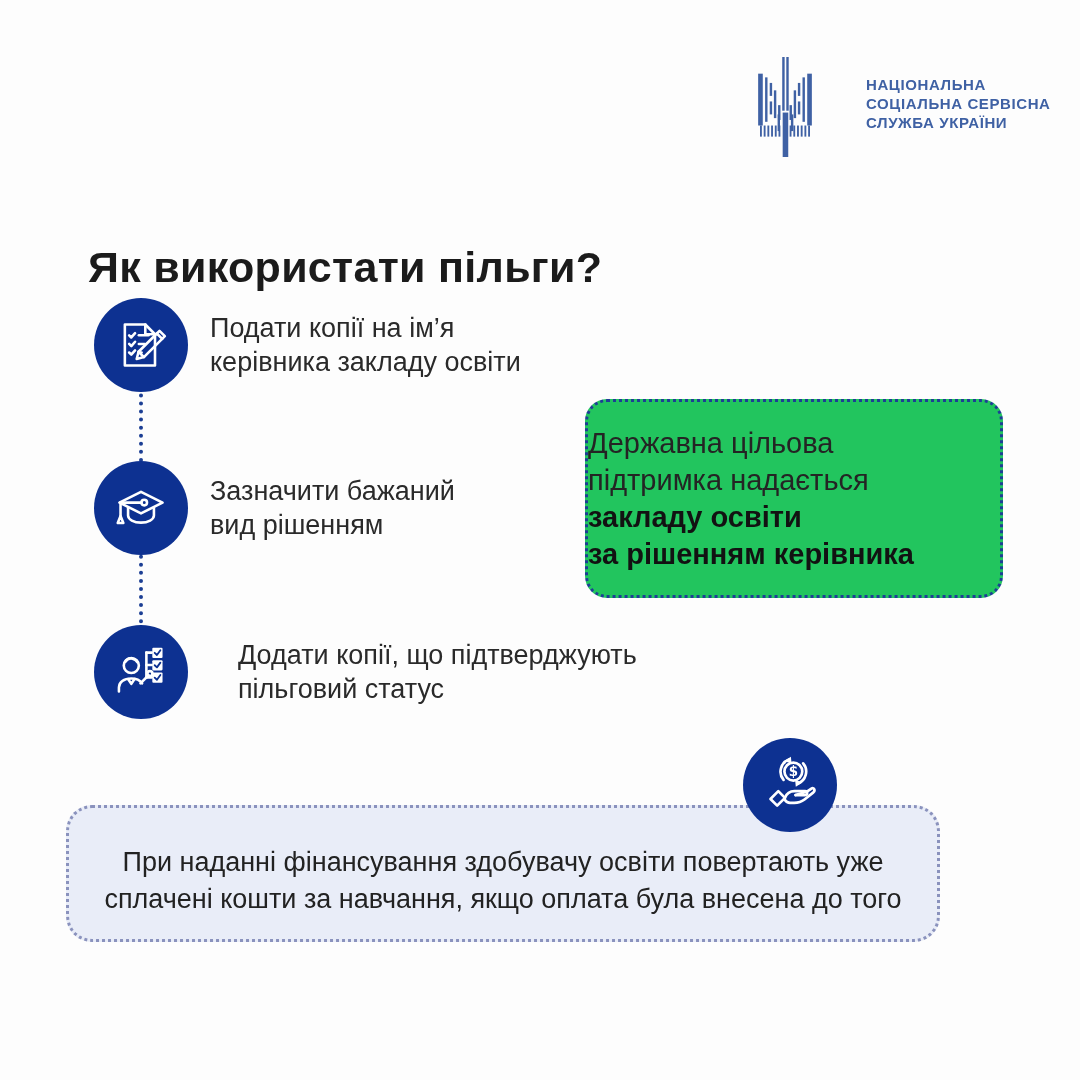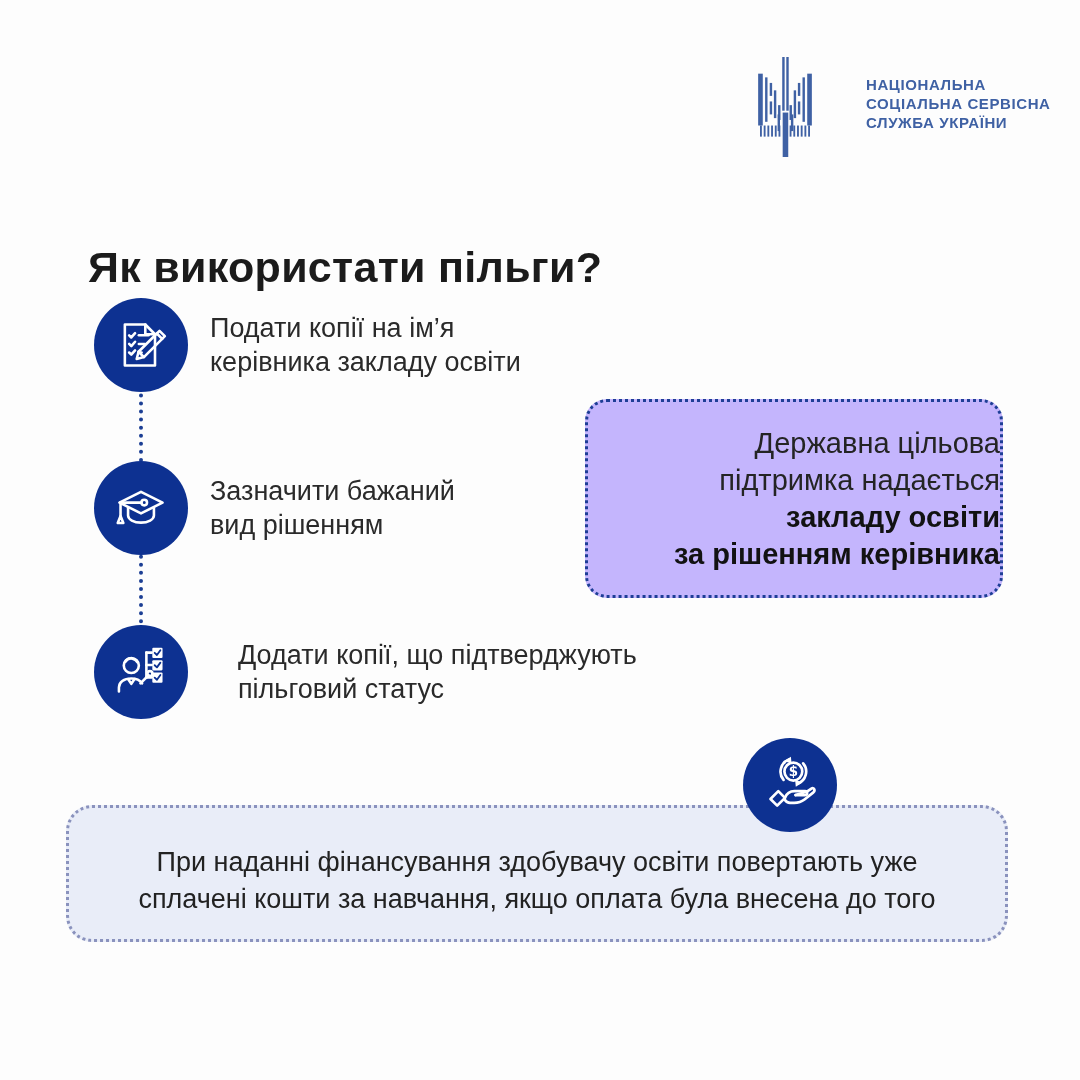--- a/index.html
+++ b/index.html
@@ -22,27 +22,27 @@
     border-left:4px dotted #1c3f94;z-index:0;}
   .step-circle{position:absolute;left:94px;width:94px;height:94px;border-radius:50%;
     background:#0d3191;z-index:1;display:flex;align-items:center;justify-content:center;}
   .step-circle svg{width:56px;height:56px;}
   .c1{top:298px;} .c2{top:461px;} .c3{top:625px;}
   .step-text{position:absolute;left:210px;font-size:27px;line-height:34px;color:#2a2a2a;}
   .t1{top:311px;} .t2{top:474px;} .t3{top:638px;margin-left:28px;}
   .step-text span{display:block;}
   
   .note-box{position:absolute;left:585px;top:399px;width:412px;height:193px;
-    border:3px dotted #1e3e96;border-radius:22px;background:#c4b5fd;
-    display:flex;flex-direction:column;justify-content:center;text-align:right;
+    border:3px dotted #1e3e96;border-radius:22px;background:#22c55e;
+    display:flex;flex-direction:column;justify-content:center;text-align:left;
     font-size:29px;line-height:37px;color:#242424;}
   .note-box span{display:block;}
   .note-box .bold{font-weight:bold;color:#121212;}
   
-  .bottom-box{position:absolute;left:66px;top:805px;width:942px;height:137px;
+  .bottom-box{position:absolute;left:66px;top:805px;width:874px;height:137px;
     background:#e9edf8;border:3px dotted #8a92bd;border-radius:26px;
     display:flex;flex-direction:column;justify-content:center;text-align:center;
     font-size:27px;line-height:37px;color:#222;padding-top:14px;box-sizing:border-box;}
   .bottom-box span{display:block;}
   .money-circle{position:absolute;left:743px;top:738px;width:94px;height:94px;
     border-radius:50%;background:#0d3191;z-index:2;
     display:flex;align-items:center;justify-content:center;}
   .money-circle svg{width:58px;height:58px;}
   
   .ic{stroke:#ffffff;stroke-width:2.4;fill:none;stroke-linecap:round;stroke-linejoin:round;}

